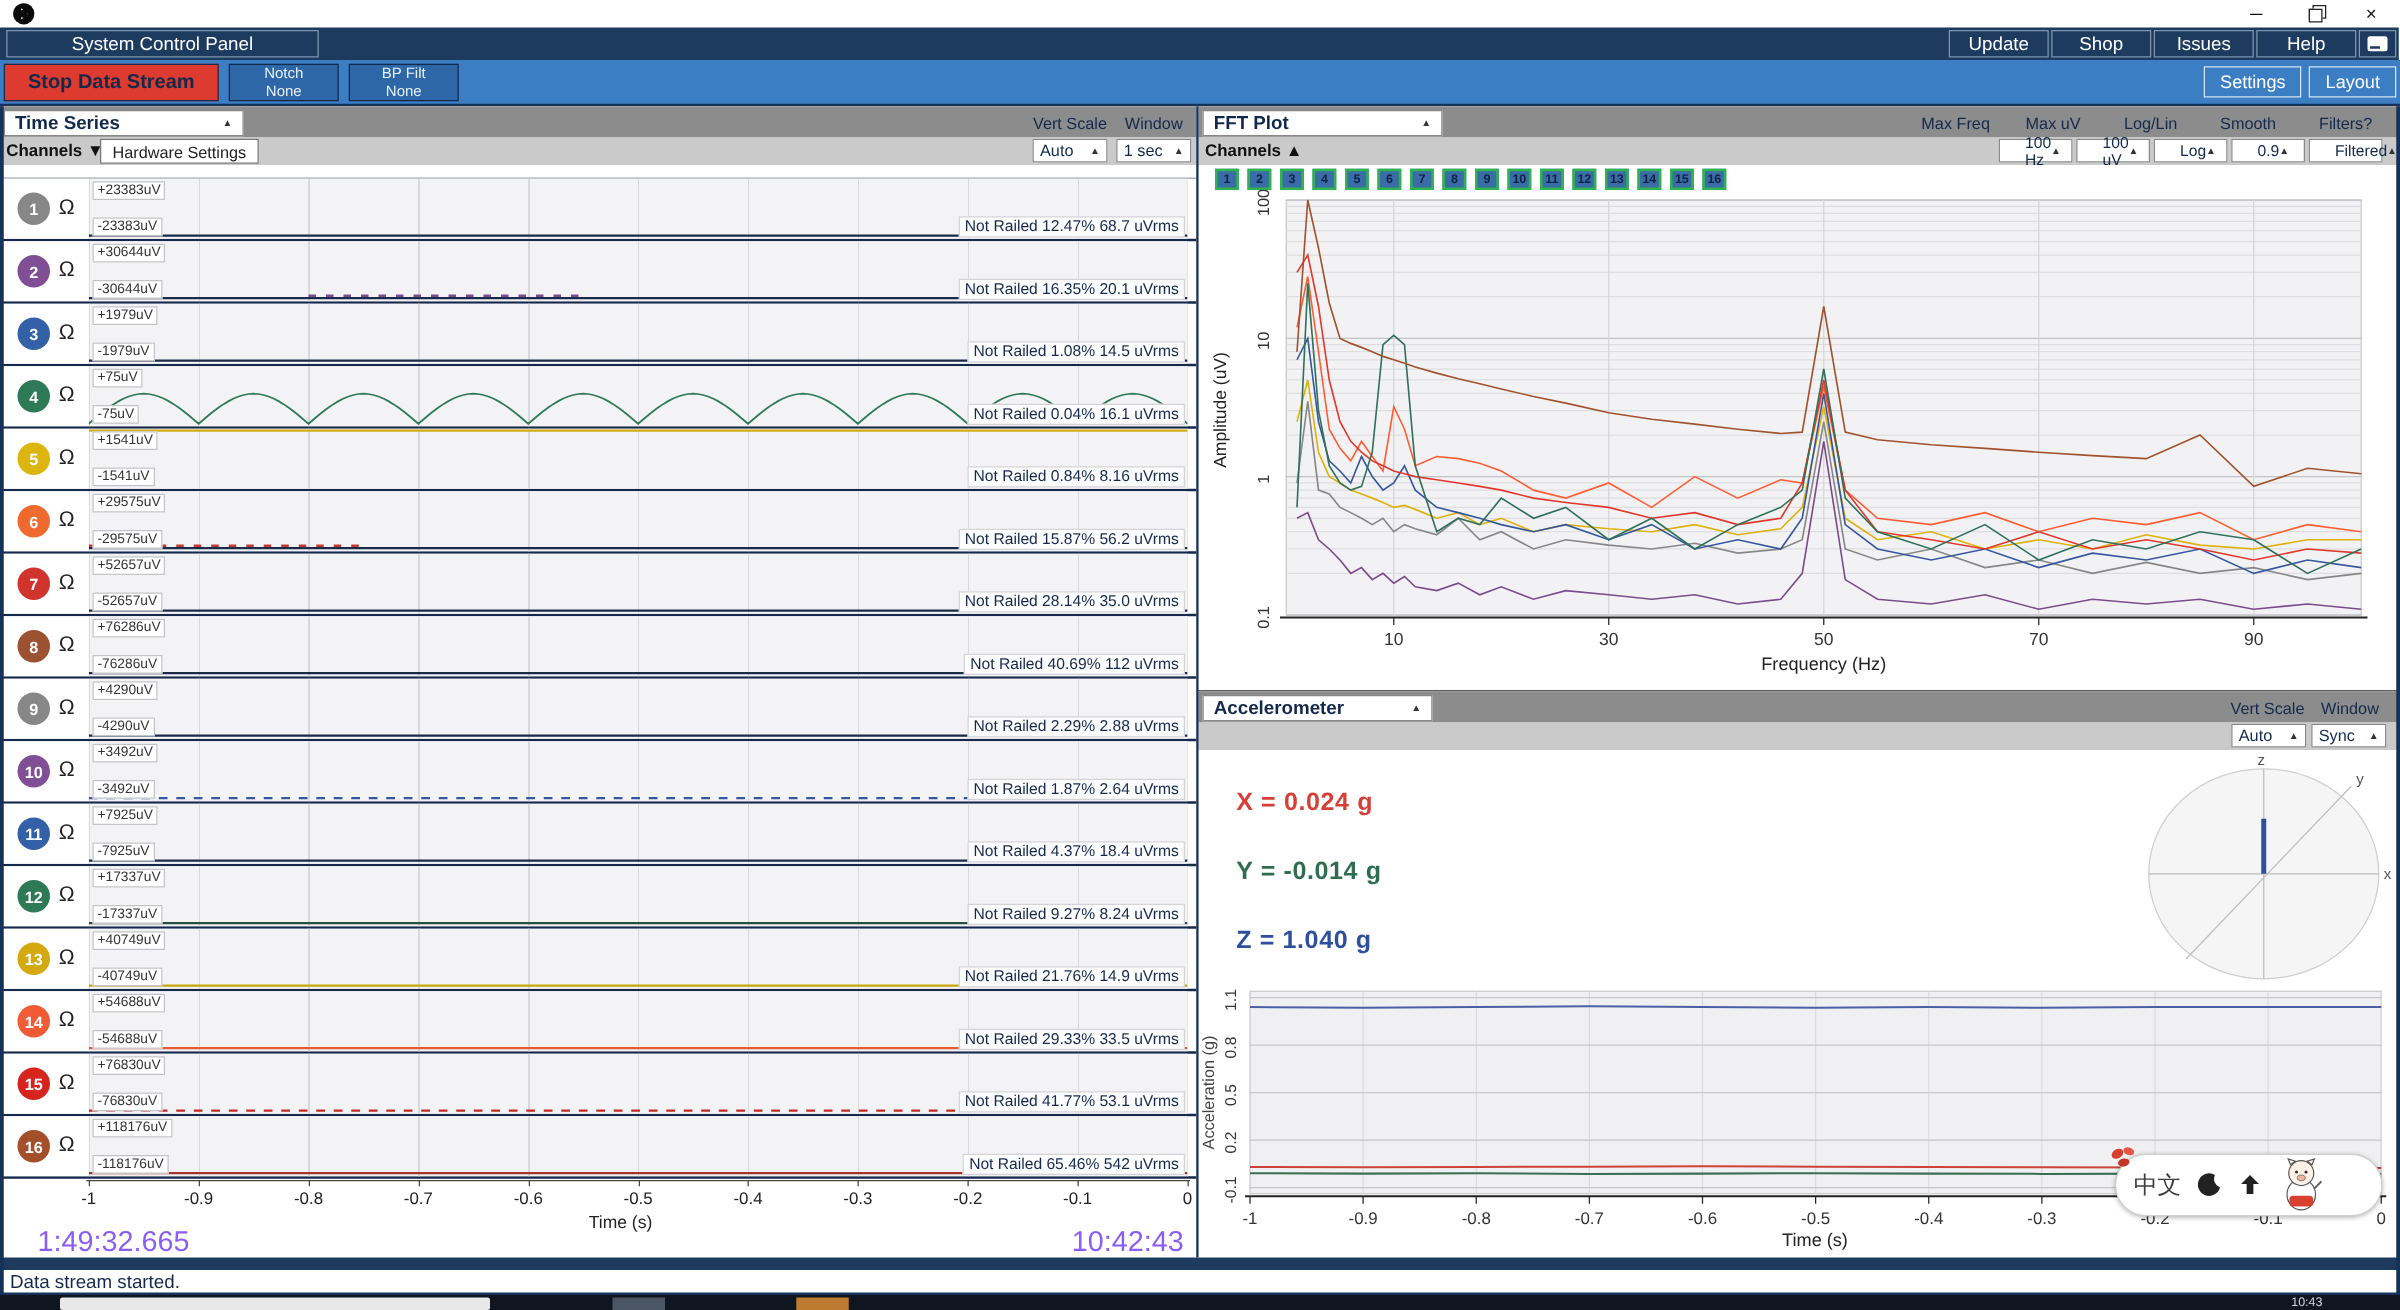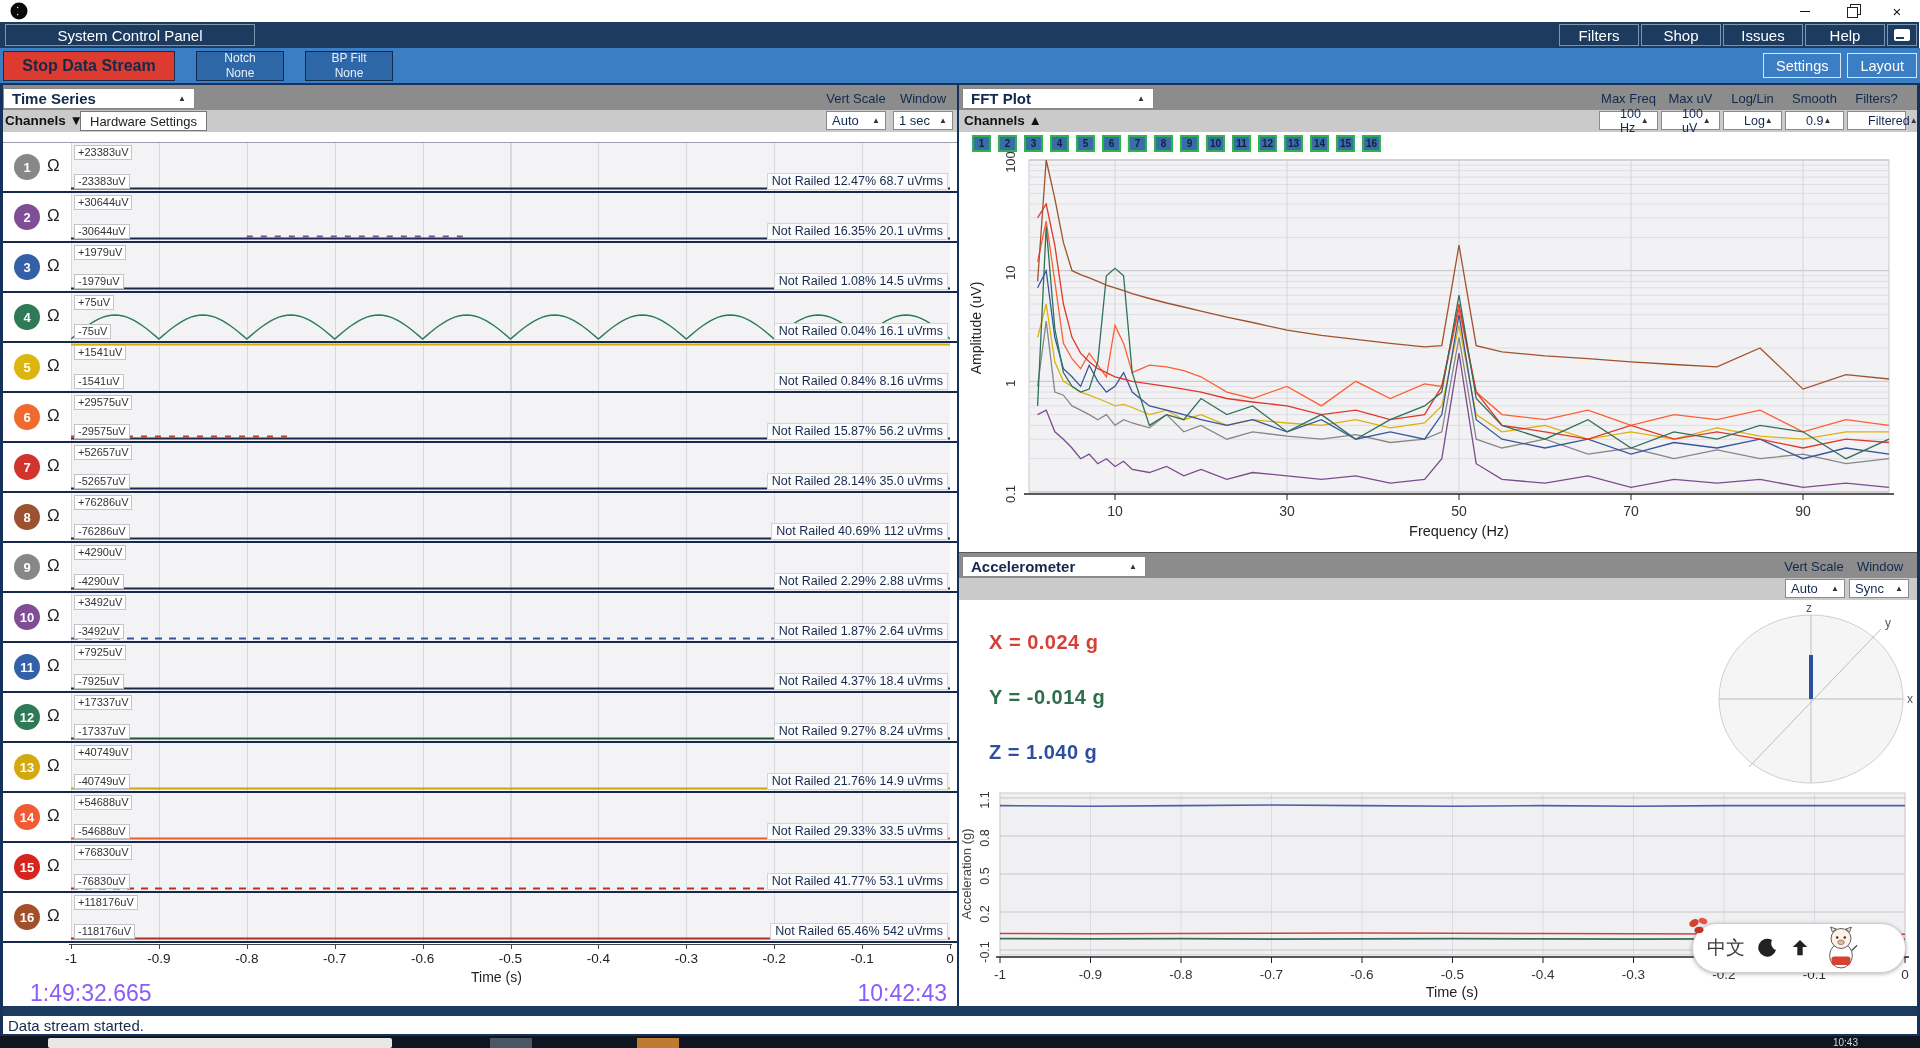--- a/index.html
+++ b/index.html
@@ -20,21 +20,21 @@
   .nav-box{height:22px;border:1px solid #7e95b0;color:#fff;font-size:15px;display:flex;align-items:center;justify-content:center}
   .scp-box{width:250px;margin-left:5px}
   .nav-right{margin-left:auto;display:flex;align-items:center;gap:2px;margin-right:2px}
   .nav-btn{width:80px}
   .console-btn{width:30px}
   .console-glyph{width:16px;height:12px;background:#fff;border-radius:2px;position:relative}
   .console-glyph::after{content:"";position:absolute;left:2px;bottom:2px;width:8px;height:2px;background:#1d3a5f}
   
   .toolbar{position:absolute;top:48px;left:0;right:0;height:37px;background:#3c7ec3;border-bottom:2px solid #16325b;display:flex;align-items:center}
   .stop-btn{width:172px;height:30px;margin-left:3px;background:#dd3b30;border:1px solid #1b2a4a;color:#14294a;font-size:16px;font-weight:600;display:flex;align-items:center;justify-content:center}
-  .tb-btn{width:88px;height:30px;margin-left:21px;background:#2e67a8;border:1px solid #132a4c;color:#e8f0f8;font-size:12px;line-height:1.25;display:flex;flex-direction:column;align-items:center;justify-content:center}
+  .tb-btn{width:88px;height:30px;margin-left:8px;background:#2e67a8;border:1px solid #132a4c;color:#e8f0f8;font-size:12px;line-height:1.25;display:flex;flex-direction:column;align-items:center;justify-content:center}
   .tb-outline{height:25px;padding:0 12px;background:transparent;border:1px solid #d7e4f2;color:#fff;font-size:14.5px;display:flex;align-items:center}
   .tb-spacer{margin-left:auto}
   
   .main{position:absolute;top:85px;left:0;width:1920px;height:921px;background:#fff}
   .edge-l,.edge-r{position:absolute;top:85px;width:3px;height:951px;background:#16325b;z-index:40}
   .edge-l{left:0}.edge-r{right:0}
   .ptitle{position:relative;height:25px;background:#8c8c8c}
   .pcontrols{position:relative;height:22px;background:#cacaca}
   .pdrop{position:absolute;left:3px;top:3px;width:192px;height:21px;background:#fff;border:1px solid #888;display:flex;align-items:center;justify-content:space-between;padding:0 8px;color:#12294d;font-size:15px;font-weight:600;z-index:5}
   .arr{font-size:8px;color:#333}
@@ -60,21 +60,21 @@
   .ts-tick{position:absolute;top:0;width:1px;height:5px;background:#444}
   .ts-ticklab{position:absolute;top:7px;width:44px;margin-left:-22px;text-align:center;font-size:13.5px;color:#222}
   .ts-xlabel{position:absolute;top:25px;left:471px;font-size:14px;color:#222}
   .ts-footer{position:absolute;top:848px;left:0;width:957px;height:26px;font-size:23px;color:#8b5cf6}
   .ts-elapsed{position:absolute;left:30px;top:0}
   .ts-clock{position:absolute;right:10px;top:0}
   .vdivider{position:absolute;left:957px;top:0;width:2px;height:921px;background:#16325b}
   
   .right-col{position:absolute;left:959px;top:0;width:961px;height:921px}
   .fft-panel{position:absolute;top:0;left:0;width:961px;height:467px}
-  .fft-cols{position:absolute;right:14px;top:6px;display:flex;gap:3px}
+  .fft-cols{position:absolute;right:14px;top:6px;display:flex;gap:19px}
   .fft-cols span{width:59px;text-align:center;font-size:13px;color:#12294d;font-weight:500}
   .fft-drops{position:absolute;right:14px;top:1px;display:flex;gap:3px}
   .fdrop{width:59px;height:19px;background:#fff;border:1px solid #8a8a8a;font-size:12.5px;color:#12294d;display:flex;align-items:center;justify-content:space-between;padding:0 20px}
   .fft-chan-lbl{position:absolute;left:5px;top:3px;font-size:13.5px;color:#111;font-weight:600}
   .fft-body{position:absolute;top:47px;left:0;width:961px;height:420px;background:#fff}
   #fft-chbtns{position:absolute;left:13px;top:3px;display:flex;gap:7px;z-index:3}
   .chbtn{width:19px;height:17px;background:#3a6ca8;border:2px solid #2fb34f;color:#0e2340;font-size:10px;font-weight:bold;display:flex;align-items:center;justify-content:center;font-family:inherit}
   #fft-svg{position:absolute;left:0;top:0}
   
   .accel-panel{position:absolute;top:467px;left:0;width:961px;height:556px;border-top:1px solid #5a5a5a}
@@ -118,21 +118,21 @@
         </span>
       <span class="wc">×</span>
     </div>
   </div>
 
   <div class="navbar">
     <div class="nav-box scp-box">
         <span>System Control Panel</span>
       </div>
     <div class="nav-right">
-      <div class="nav-box nav-btn">Filters</div>
+      <div class="nav-box nav-btn">Update</div>
       <div class="nav-box nav-btn">Shop</div>
       <div class="nav-box nav-btn">Issues</div>
       <div class="nav-box nav-btn">Help</div>
       <div class="nav-box console-btn">
           <span class="console-glyph"></span>
         </div>
     </div>
   </div>
 
   <div class="toolbar">

